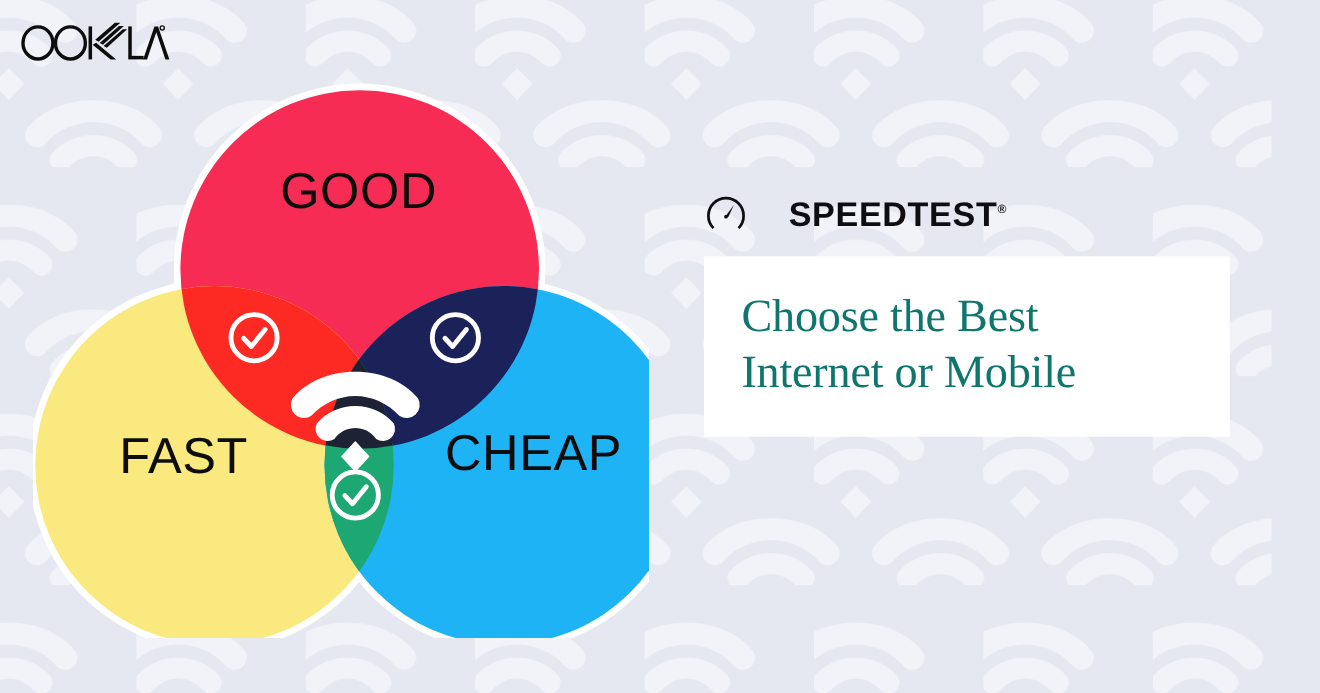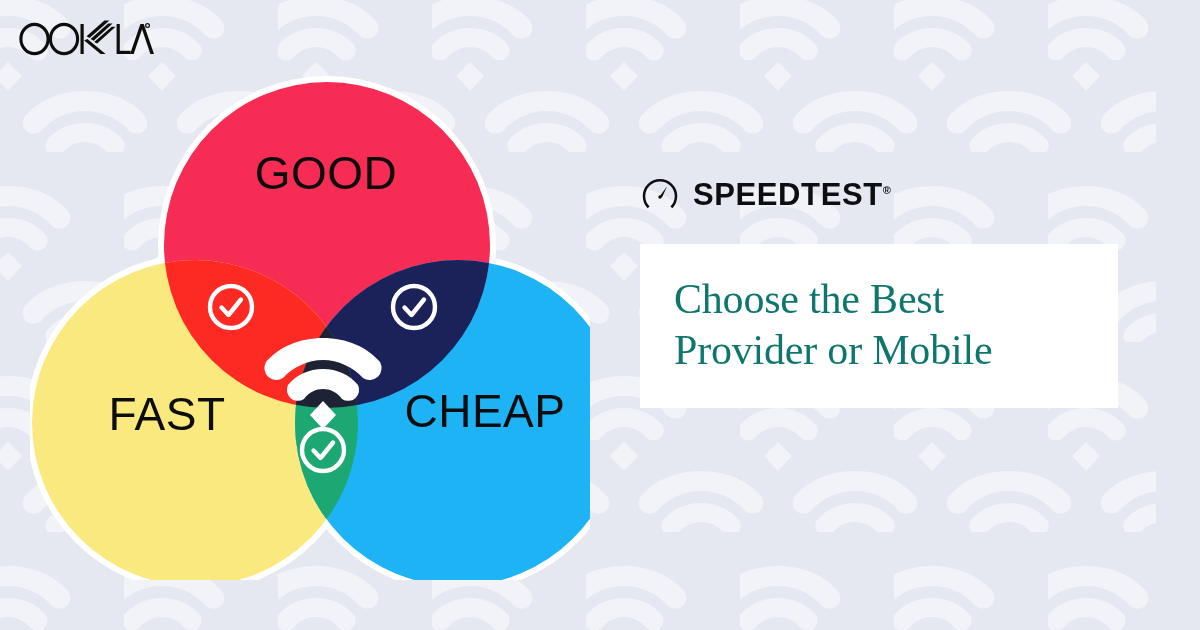--- a/index.html
+++ b/index.html
@@ -47,21 +47,22 @@
   }
 
   
   #right-panel {
     position:absolute; left:640px; top:170px;
     width:500px;
   }
   #speedtest-logo {
     display:flex; align-items:center;
     height:48px;
-    margin-bottom:26px;
+    margin-bottom:15px;
+    gap:24px;
   }
   #speedtest-logo svg { display:block; }
   #speedtest-wordmark {
     font-family:"Liberation Sans", sans-serif;
     font-weight:700;
     font-size:31px;
     letter-spacing:0.6px;
     color:#0d0d12;
     margin-left:13px;
     line-height:1;
@@ -206,19 +207,19 @@
         <circle cx="20" cy="23" r="1.7" fill="#0d0d12"></circle>
       </svg>
       <div id="speedtest-wordmark">
         <span>SPEEDTEST</span><span id="speedtest-reg">®</span>
       </div>
     </div>
 
     <div id="headline-box">
       <div id="headline">
         <span class="hl-line">Choose the Best</span>
-        <span class="hl-line">Provider or Mobile</span>
+        <span class="hl-line">Internet or Mobile</span>
       </div>
     </div>
 
   </div>
 
 </div>
 
 </body></html>

